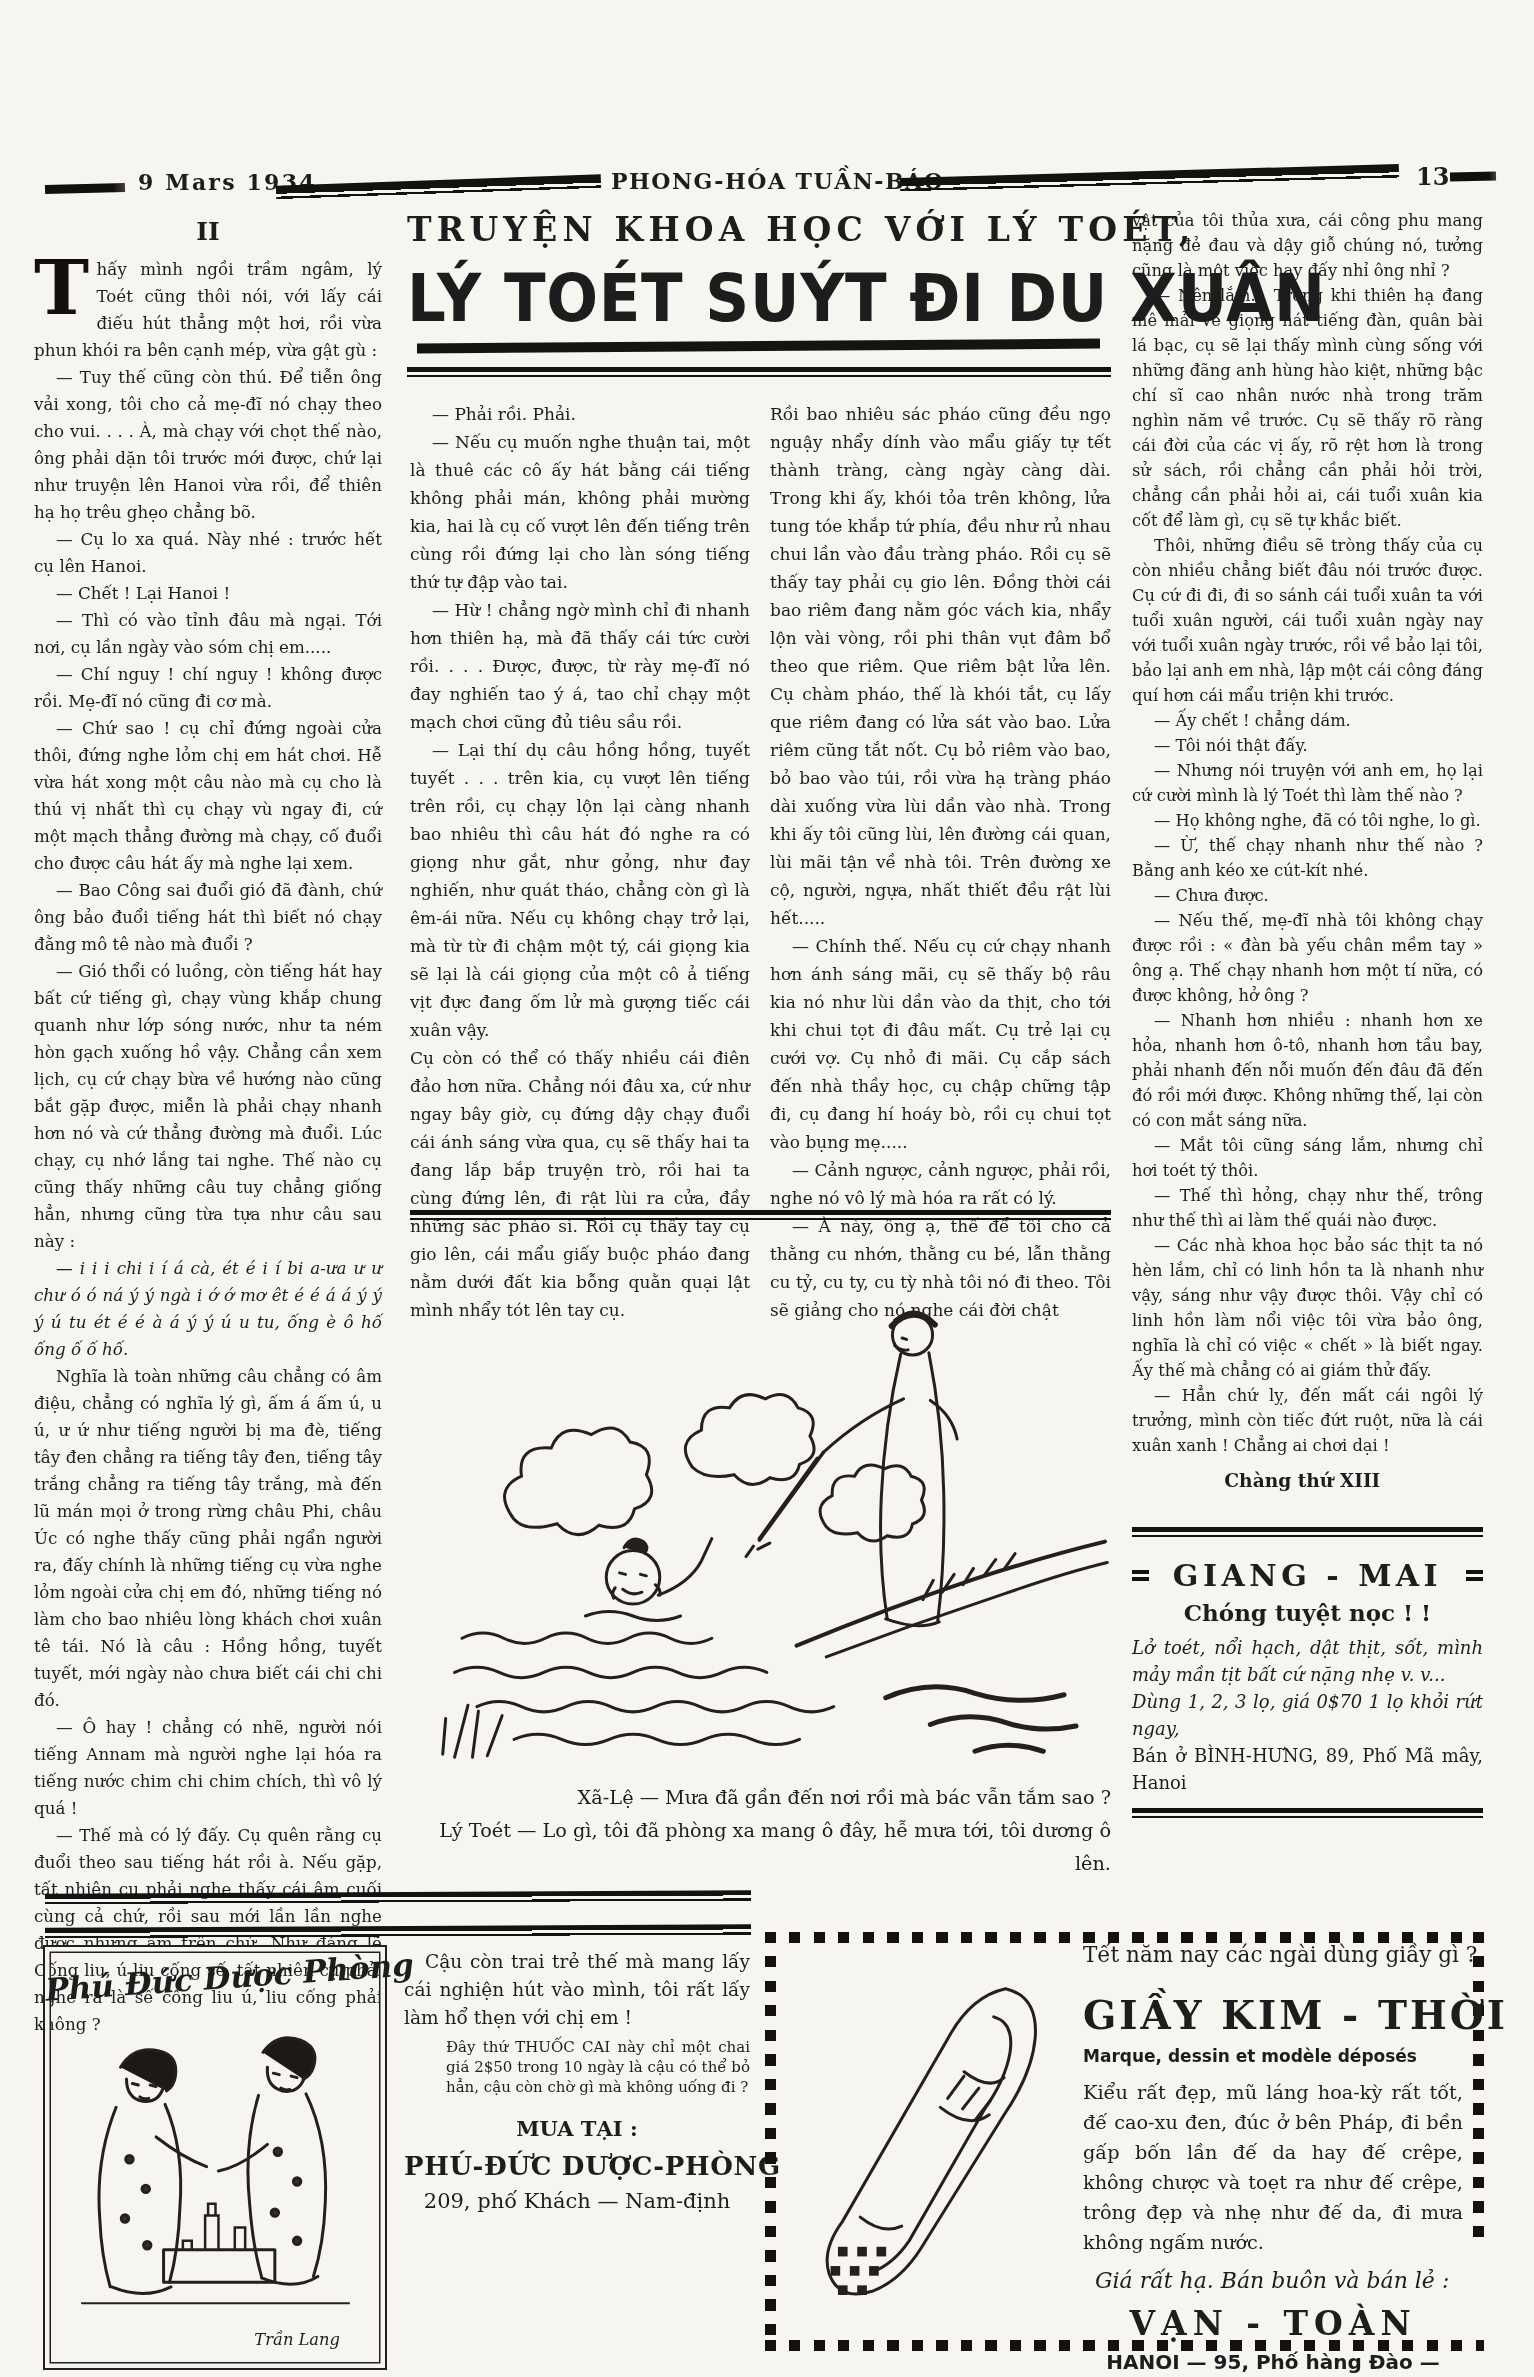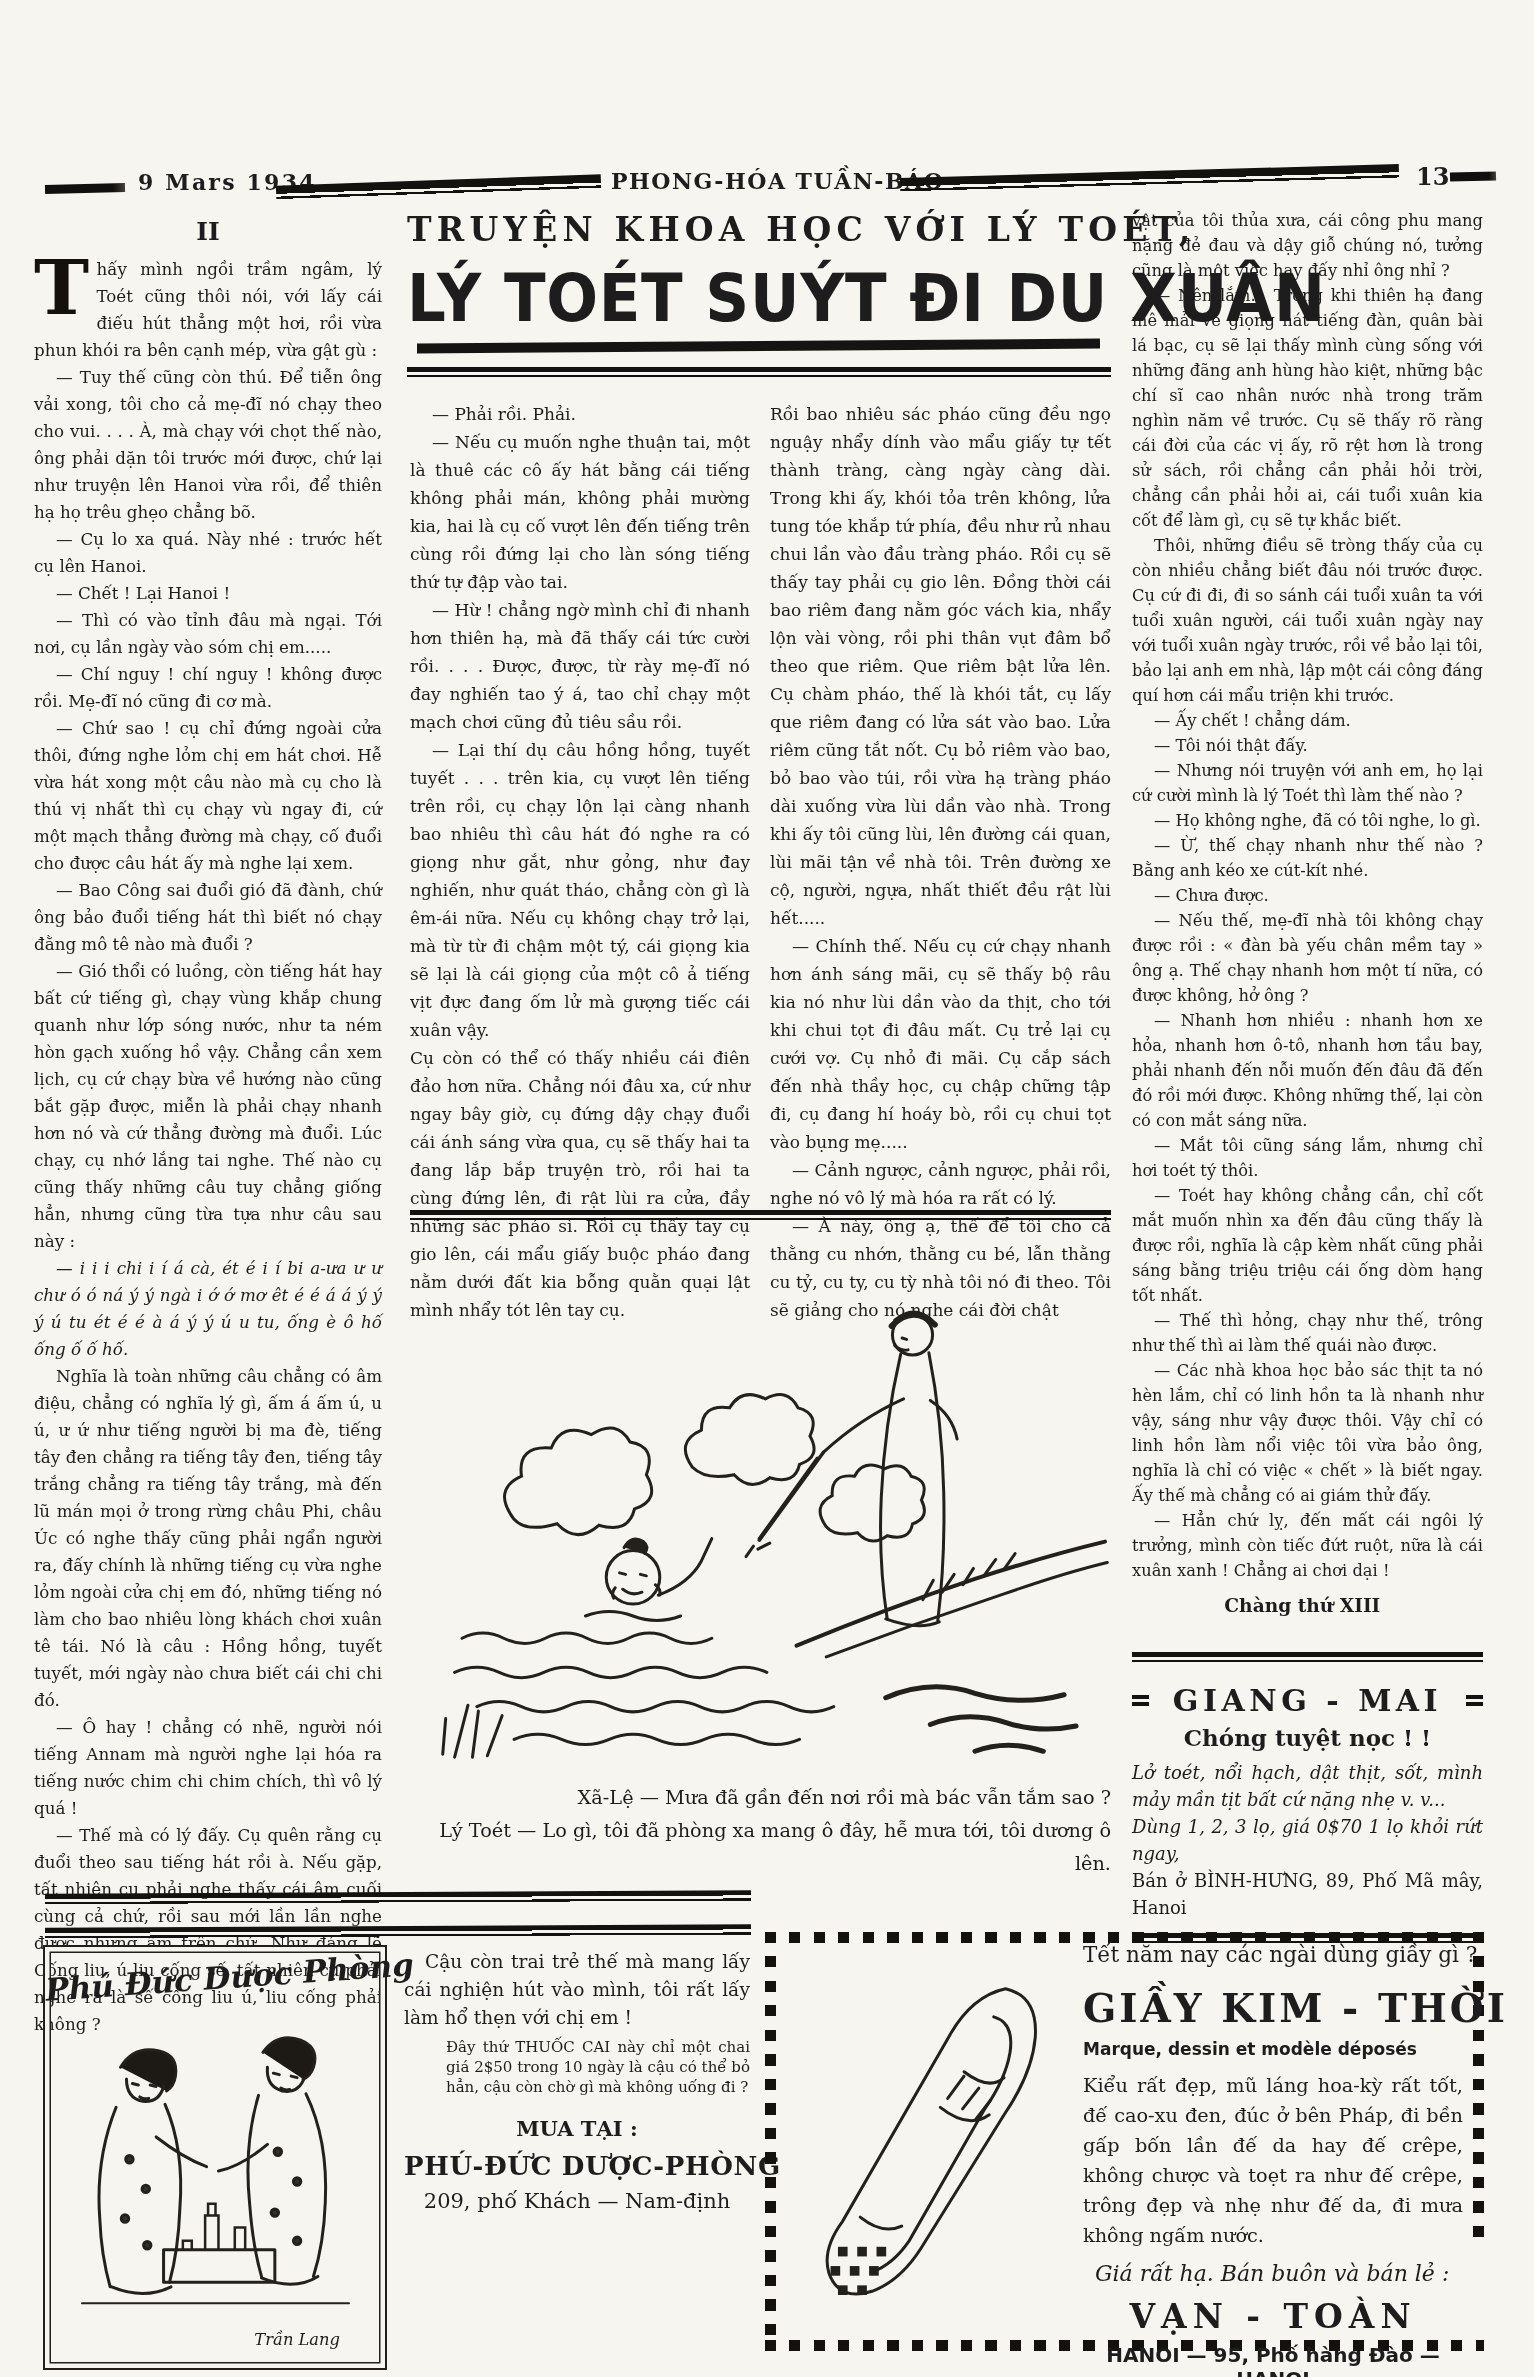--- a/index.html
+++ b/index.html
@@ -51,21 +51,21 @@
   .phu-text p{margin:0 0 4.5px 0;}
   .phu-p1{font-size:18.6px;line-height:28px;text-align:justify;text-indent:21px;}
   .phu-p2{font-size:15px;line-height:20px;text-align:justify;margin-left:42px !important;}
   .phu-buy{text-align:center;font-size:21px;font-weight:bold;margin-top:19.3px !important;}
   .phu-name{text-align:center;font-size:26px;font-weight:bold;letter-spacing:0.7px;margin-top:10.4px !important;white-space:nowrap;}
   .phu-addr{text-align:center;font-size:21px;margin-top:7.4px !important;}
   
   .dotrow{height:11px;background:repeating-linear-gradient(90deg,#14110e 0 11px,transparent 11px 24.5px);}
   .dotcol{width:11px;background:repeating-linear-gradient(180deg,#14110e 0 11px,transparent 11px 24.5px);}
   .kt-q{font-size:21.5px;white-space:nowrap;}
-  .kt-title{font-size:39px;font-weight:bold;letter-spacing:3px;white-space:nowrap;margin-top:18px;}
+  .kt-title{font-size:39px;font-weight:bold;letter-spacing:3px;white-space:nowrap;margin-top:25px;}
   .kt-sub{font-family:"DejaVu Sans","Liberation Sans",sans-serif;font-size:17px;font-weight:bold;margin-top:7.4px;}
   .kt-body{font-size:19.3px;line-height:30px;text-align:justify;margin-top:12px;}
   .kt-price{font-style:italic;font-size:22px;margin-top:10.4px;margin-left:12px;}
   .kt-store{text-align:center;font-size:33px;font-weight:bold;letter-spacing:6px;margin-top:10.4px;}
   .kt-addr{text-align:center;font-family:"DejaVu Sans","Liberation Sans",sans-serif;font-size:20px;font-weight:bold;margin-top:7.4px;}
   svg path, svg circle, svg line, svg ellipse, svg polyline{vector-effect:non-scaling-stroke;}
 </style>
 </head>
 <body>
 
@@ -129,21 +129,20 @@
       <p class="para">Thôi, những điều sẽ tròng thấy của cụ còn nhiều chẳng biết đâu nói trước được. Cụ cứ đi đi, đi so sánh cái tuổi xuân ta với tuổi xuân người, cái tuổi xuân ngày nay với tuổi xuân ngày trước, rồi về bảo lại tôi, bảo lại anh em nhà, lập một cái công đáng quí hơn cái mẩu triện khi trước.</p>
       <p class="para">— Ấy chết ! chẳng dám.</p>
       <p class="para">— Tôi nói thật đấy.</p>
       <p class="para">— Nhưng nói truyện với anh em, họ lại cứ cười mình là lý Toét thì làm thế nào ?</p>
       <p class="para">— Họ không nghe, đã có tôi nghe, lo gì.</p>
       <p class="para">— Ừ, thế chạy nhanh như thế nào ? Bằng anh kéo xe cút-kít nhé.</p>
       <p class="para">— Chưa được.</p>
       <p class="para">— Nếu thế, mẹ-đĩ nhà tôi không chạy được rồi : « đàn bà yếu chân mềm tay » ông ạ. Thế chạy nhanh hơn một tí nữa, có được không, hở ông ?</p>
       <p class="para">— Nhanh hơn nhiều : nhanh hơn xe hỏa, nhanh hơn ô-tô, nhanh hơn tầu bay, phải nhanh đến nỗi muốn đến đâu đã đến đó rồi mới được. Không những thế, lại còn có con mắt sáng nữa.</p>
       <p class="para">— Mắt tôi cũng sáng lắm, nhưng chỉ hơi toét tý thôi.</p>
-      <p class="para">— Toét hay không chẳng cần, chỉ cốt mắt muốn nhìn xa đến đâu cũng thấy là được rồi, nghĩa là cập kèm nhất cũng phải sáng bằng triệu triệu cái ống dòm hạng tốt nhất.</p>
       <p class="para">— Thế thì hỏng, chạy như thế, trông như thế thì ai làm thế quái nào được.</p>
       <p class="para">— Các nhà khoa học bảo sác thịt ta nó hèn lắm, chỉ có linh hồn ta là nhanh như vậy, sáng như vậy được thôi. Vậy chỉ có linh hồn làm nổi việc tôi vừa bảo ông, nghĩa là chỉ có việc « chết » là biết ngay. Ấy thế mà chẳng có ai giám thử đấy.</p>
       <p class="para">— Hẳn chứ lỵ, đến mất cái ngôi lý trưởng, mình còn tiếc đứt ruột, nữa là cái xuân xanh ! Chẳng ai chơi dại !</p>
     </div>
   <div class="signature">Chàng thứ XIII</div>
 
   <div class="gm">
     <div class="rule2"></div>
     <div class="gm-head">
       <div class="gm-siderule"></div>

